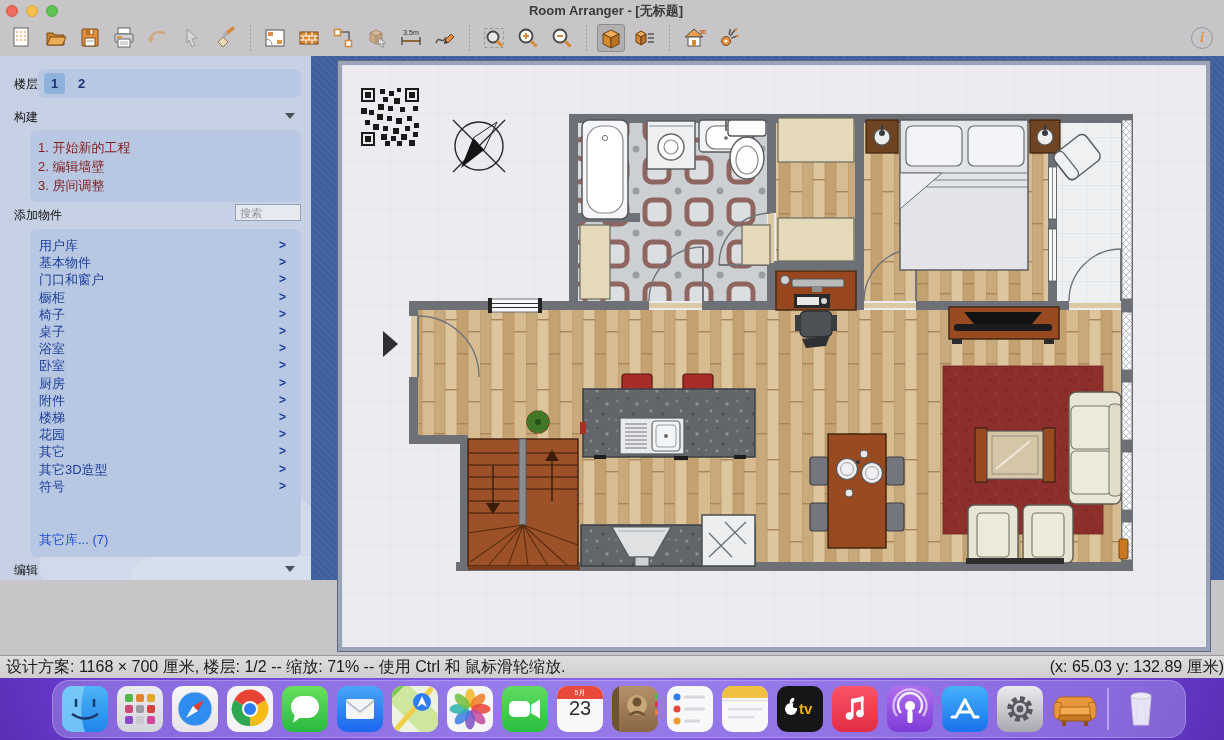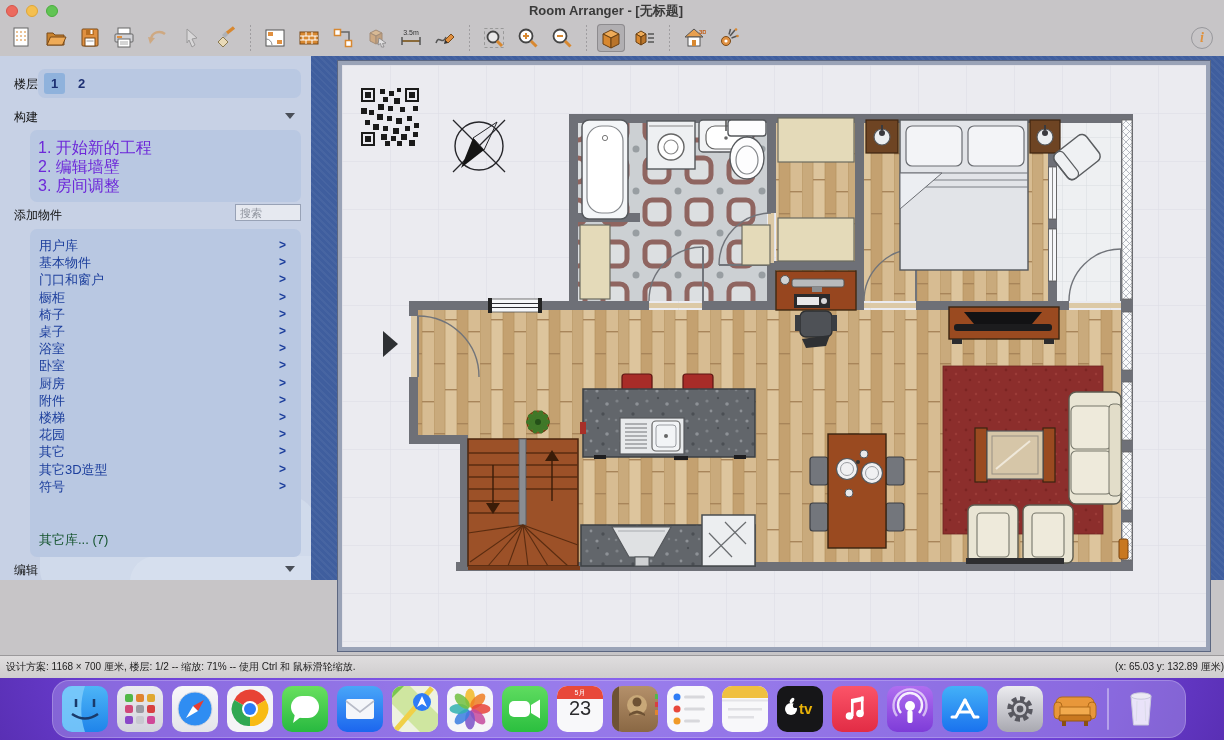--- a/index.html
+++ b/index.html
@@ -38,42 +38,42 @@
     color:#141414; }
   .sb-label { position:absolute; left:14px; font-size:12px; color:#111; }
   .panel { position:absolute; left:30px; width:271px; background:#b9c8e2; border-radius:7px; }
   .tri { position:absolute; right:16px; width:0; height:0; border-left:5px solid transparent;
     border-right:5px solid transparent; border-top:6px solid #4a4f58; }
   .floor-strip { top:13px; height:29px; left:38px; width:263px; }
   .floor-tab { position:absolute; top:4px; width:21px; height:21px; text-align:center;
     font-size:13px; font-weight:bold; color:#1c2f72; line-height:21px; border-radius:3px; }
   .floor-tab.sel { background:#8fb2dc; }
   .build-panel { top:74px; height:72px; padding:8px 8px 0 8px; }
-  .build-link { font-size:16px; line-height:19px; color:#6d28d9; }
+  .build-link { font-size:13px; line-height:19px; color:#7f1d1d; }
   .search-box { position:absolute; right:10px; top:148px; width:66px; height:17px;
     background:#e6e9f0; border:1px solid #98a2b6; font-size:11px; padding:0 4px; color:#333; }
   .search-box::placeholder { color:#8d929c; }
   .cat-panel { top:173px; height:328px; padding:8px 0 0 0; }
   .cat-item { position:relative; font-size:13px; line-height:17.2px; padding-left:9px; color:#1c3e9c; }
   .cat-item .chev { position:absolute; right:15px; top:0; font-weight:bold; font-size:12px; }
-  .more-link { position:absolute; left:39px; top:475px; font-size:13px; color:#14532d; }
+  .more-link { position:absolute; left:39px; top:475px; font-size:13px; color:#1d4ed8; }
   .edit-panel { top:530px; height:62px; }
   .bub { position:absolute; border-radius:26px; background:rgba(222,230,243,.42); }
 
   
   .main { position:relative; flex:1; background:#3f5e9e;
     background-image:repeating-linear-gradient(45deg, rgba(255,255,255,.045) 0 2px, transparent 2px 5px); }
   .canvas { position:absolute; left:27px; top:5px; width:872px; height:590px;
     background:#ebebf0; border:4px solid #9aa3b7; box-shadow:0 0 0 1px #5c6781, inset 0 0 0 1px #83838c; }
   .canvas svg { display:block; }
 
   
   .statusbar { position:absolute; top:655px; left:0; width:1224px; height:23px;
     background:linear-gradient(#dfddde,#cfcdce); border-top:1px solid #9b999b;
-    display:flex; align-items:center; font-size:10px; color:#1c1c1c;gap:18px; }
+    display:flex; align-items:center; font-size:16px; color:#1c1c1c;gap:18px; }
   .status-left { padding-left:6px; }
   .status-right { margin-left:auto; }
 
   
   .dock-zone { position:absolute; left:0; top:678px; width:1224px; height:62px; }
   .dock { position:absolute; left:52px; top:2px; width:1134px; height:58px;
     background:rgba(175,158,238,.45); border:1px solid rgba(255,255,255,.22); border-radius:17px;
     display:flex; align-items:center; gap:9px; padding:0 9px; }
   .dicon { position:relative; width:46px; height:46px; border-radius:10px; flex:none; overflow:hidden; }
   .dicon.noclip { overflow:visible; border-radius:0; }

